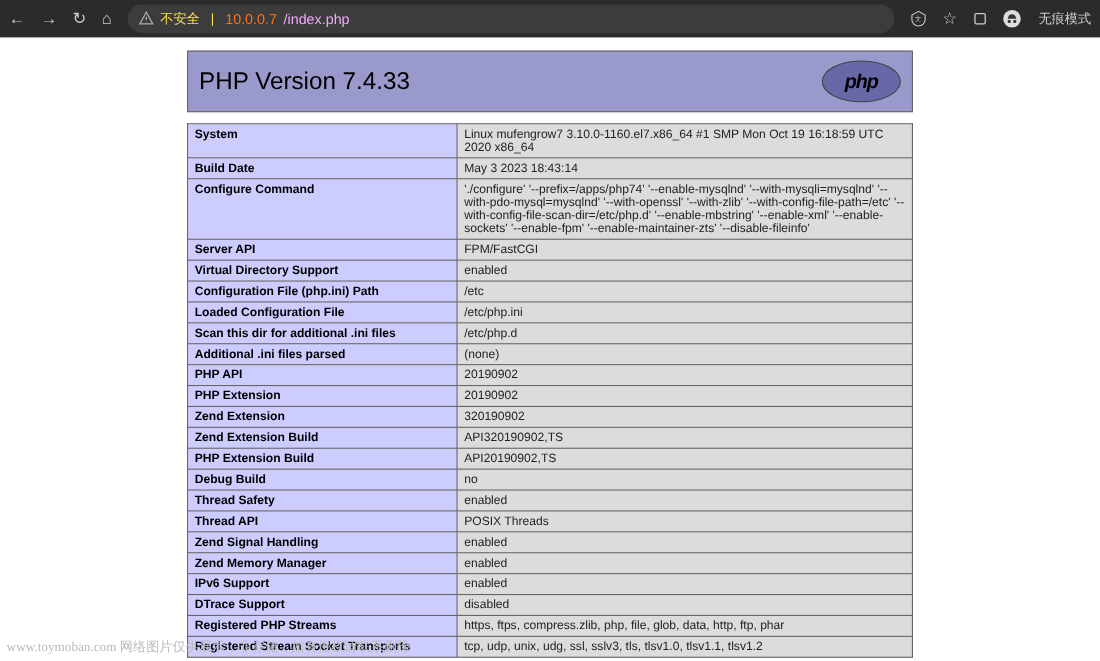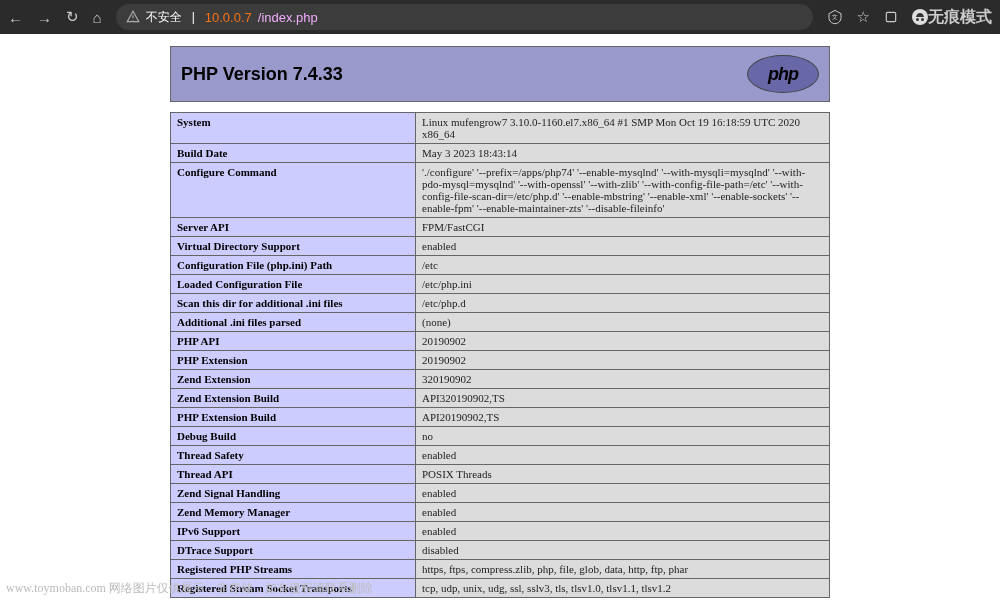--- a/index.html
+++ b/index.html
@@ -4,35 +4,35 @@
 <style>
 * { margin: 0; padding: 0; box-sizing: border-box; }
 body { font-family: Arial, sans-serif; background: #fff; width: 1000px; height: 601px; overflow: hidden; }
 
 .browser-bar { background: #2b2b2b; height: 34px; display: flex; align-items: center; padding: 0 8px; gap: 8px; }
 .nav-icons { display: flex; gap: 14px; align-items: center; }
 .nav-icon { color: #ccc; font-size: 15px; cursor: pointer; display: flex; align-items: center; }
 .url-bar { flex: 1; background: #3c3c3c; border-radius: 14px; height: 26px; display: flex; align-items: center; padding: 0 10px; gap: 6px; margin: 0 6px; }
 .url-warning { color: #aaa; font-size: 13px; display: flex; align-items: center; }
 .url-text { color: #ddd; font-size: 13px; }
-.url-insecure { color: #ffffff; font-size: 12px; margin-right: 4px; }
+.url-insecure { color: #fde047; font-size: 12px; margin-right: 4px; }
 .right-icons { display: flex; gap: 14px; align-items: center; }
-.incognito { display: flex; align-items: center; gap: 0; color: #ccc; font-size: 16px; font-weight: bold; }
+.incognito { display: flex; align-items: center; gap: 16px; color: #ccc; font-size: 12px; }
 .incognito-icon { width: 16px; height: 16px; background: #ddd; border-radius: 50%; display: flex; align-items: center; justify-content: center; }
 
 .content { padding: 12px 0; display: flex; justify-content: center; height: calc(100% - 34px); overflow: hidden; }
 .php-page { width: 660px; }
 
 .php-header { background: #9999cc; border: 1px solid #666; padding: 8px 10px; display: flex; justify-content: space-between; align-items: center; margin-bottom: 10px; }
-.php-title { font-size: 18px; font-weight: bold; color: #000; }
+.php-title { font-size: 22px; font-weight: normal; color: #000; }
 .php-logo-wrap { display: flex; align-items: center; }
 .php-logo { width: 72px; height: 38px; background: #6868a8; border-radius: 50%; display: flex; align-items: center; justify-content: center; color: #000; font-weight: bold; font-size: 18px; font-style: italic; letter-spacing: -1px; border: 1px solid #444; }
 
 .info-table { width: 100%; border-collapse: collapse; }
-.info-table td { border: 1px solid #666; padding: 3px 6px; font-size: 11px; vertical-align: top; font-family: Liberation Serif, serif; }
+.info-table td { border: 1px solid #666; padding: 3px 6px; font-size: 11px; vertical-align: top; }
 .info-table .key { background: #ccccff; font-weight: bold; width: 245px; }
 .info-table .val { background: #dcdcdc; color: #222; margin-left: 20px; }
 
 .watermark { position: absolute; bottom: 4px; left: 6px; color: #bbb; font-size: 12px; font-family: Liberation Serif, serif; }
 </style>
 </head>
 <body>
 
 <div class="browser-bar">
   <div class="nav-icons">

